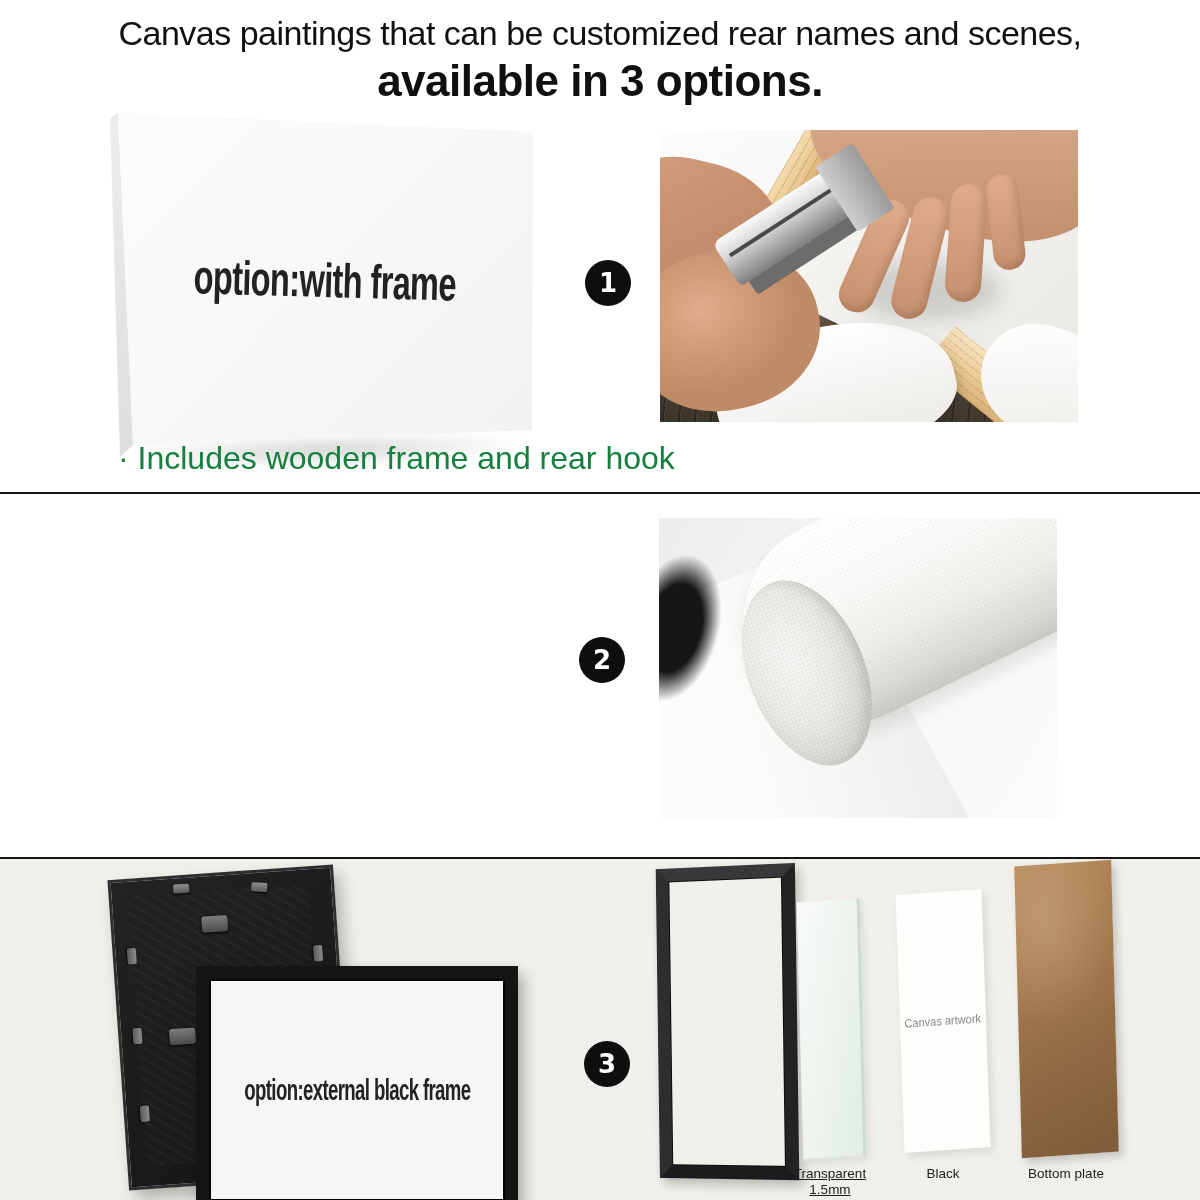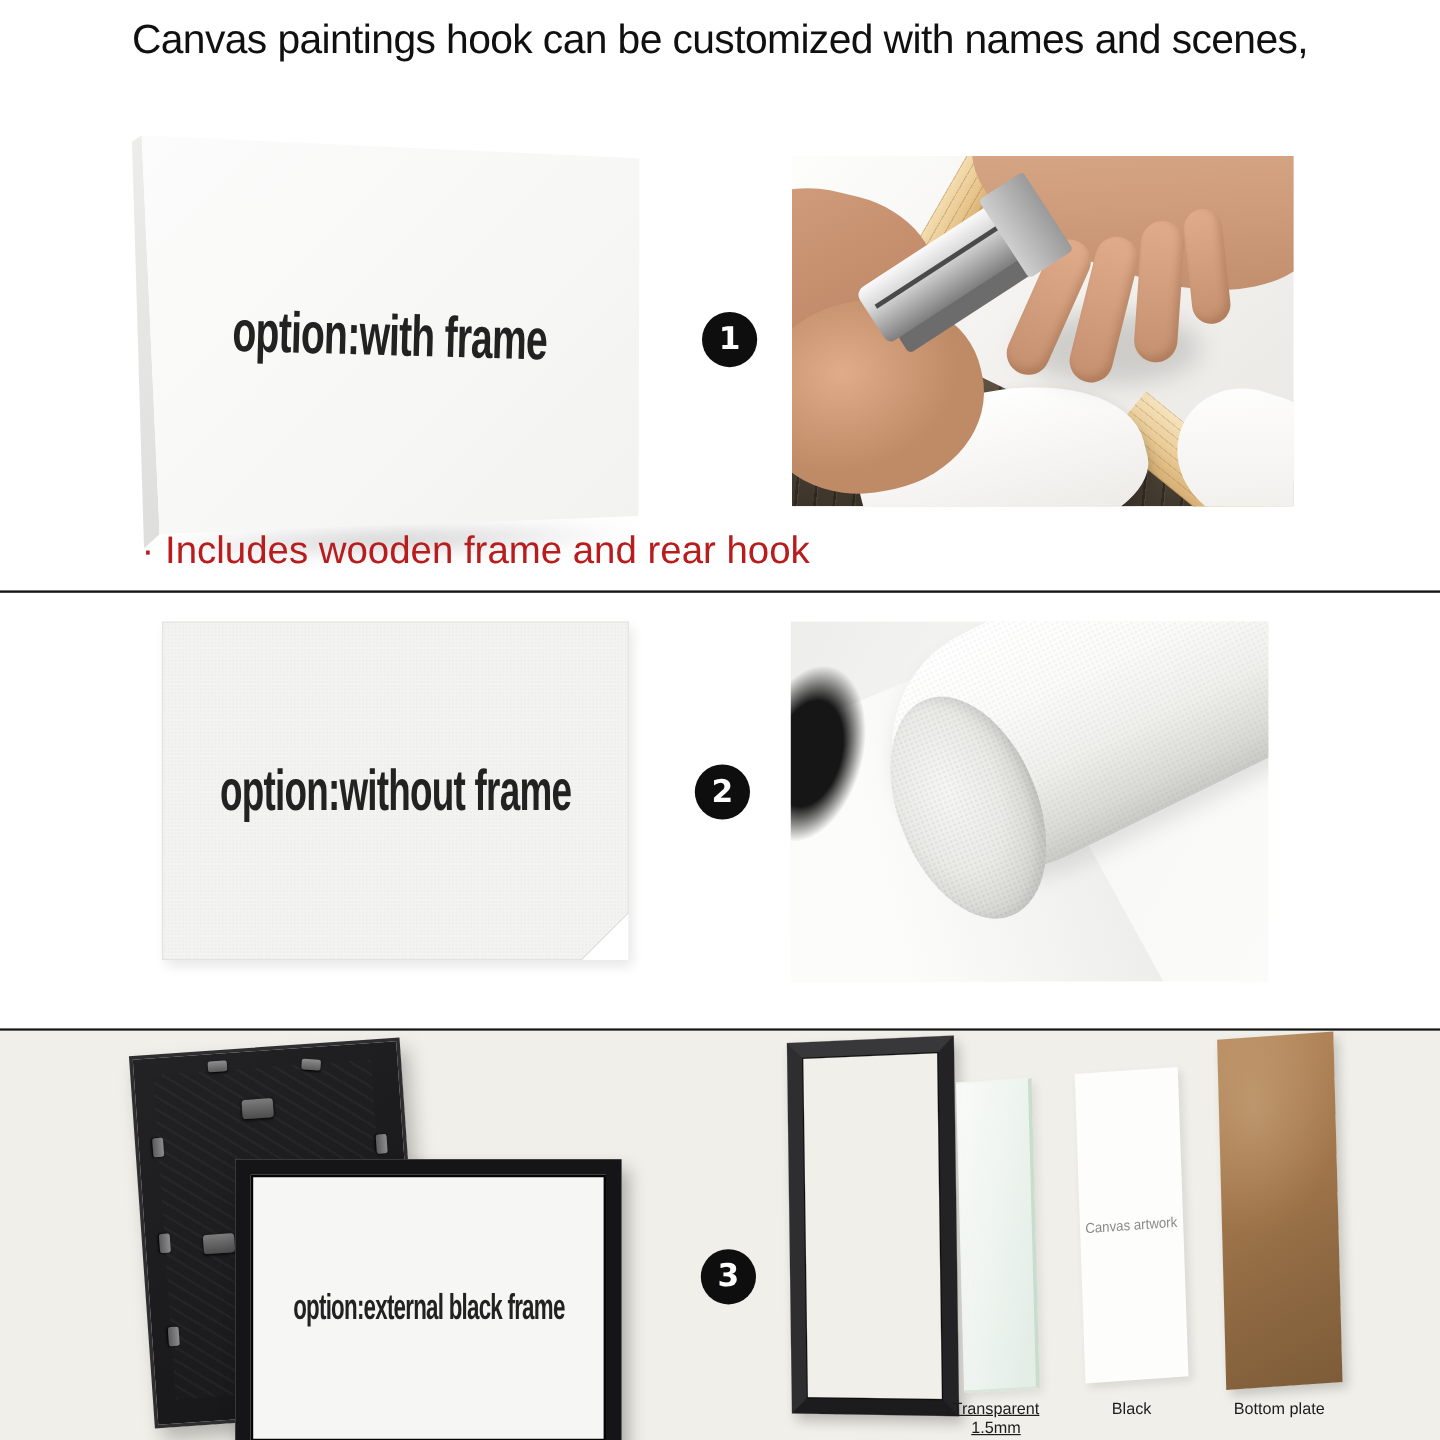--- a/index.html
+++ b/index.html
@@ -11,21 +11,21 @@
   .title1{top:14px;left:0;width:1200px;text-align:center;font-size:34px;font-weight:500;
           letter-spacing:-0.5px;color:#101010;}
   .title2{top:56px;left:0;width:1200px;text-align:center;font-size:44px;font-weight:600;
           letter-spacing:-0.5px;color:#101010;}
 
   
   .divider{left:0;width:1200px;height:2px;background:#161616;}
   .sec3bg{left:0;top:859px;width:1200px;height:341px;background:#f0efe9;}
 
   
-  .caption{font-size:32px;font-weight:500;color:#b91c1c;white-space:nowrap;}
+  .caption{font-size:32px;font-weight:500;color:#15803d;white-space:nowrap;}
 
   
   .badge{width:46px;height:46px;border-radius:50%;background:#0e0e0e;display:flex;
          align-items:center;justify-content:center;color:#ffffff;
          font-family:"DejaVu Sans",sans-serif;font-size:26px;font-weight:700;}
 
   
   .mock-label{font-weight:700;color:#222;white-space:nowrap;letter-spacing:-1px;}
 
   
@@ -159,21 +159,22 @@
      box-shadow:4px 5px 9px rgba(0,0,0,0.18);}
 
   .comp-label{top:1166px;text-align:center;font-size:13.5px;font-weight:500;color:#1c1c1c;
      line-height:16px;}
 </style>
 </head>
 <body>
 
 <div id="app">
 
-  <div class="abs title1">Canvas paintings hook can be customized with names and scenes,</div>
+  <div class="abs title1">Canvas paintings that can be customized rear names and scenes,</div>
+  <div class="abs title2">available in 3 options.</div>
 
   <div class="abs mock1">
     <div class="abs mock1-shadow"></div>
     <div class="abs mock1-side"></div>
     <div class="abs mock1-front"></div>
     <div class="abs mock1-labelbox">
       <span class="mock-label">option:with frame</span>
     </div>
   </div>
 
@@ -201,24 +202,20 @@
       <div class="abs p1-st-body"></div>
       <div class="abs p1-st-slot"></div>
       <div class="abs p1-st-head"></div>
     </div>
   </div>
 
   <div class="abs caption" style="left:118px;top:440px;">· Includes wooden frame and rear hook</div>
 
   <div class="abs divider" style="top:492px;"></div>
 
-  <div class="abs mock2">
-    <span class="mock-label">option:without frame</span>
-    <div class="abs mock2-curl"></div>
-  </div>
 
   <div class="abs badge" style="left:579px;top:637px;">
     <span>2</span>
   </div>
 
   <div class="abs photo2">
     <div class="abs p2-sheet"></div>
     <div class="abs p2-dark"></div>
     <div class="abs p2-roll"></div>
     <div class="abs p2-cap"></div>

